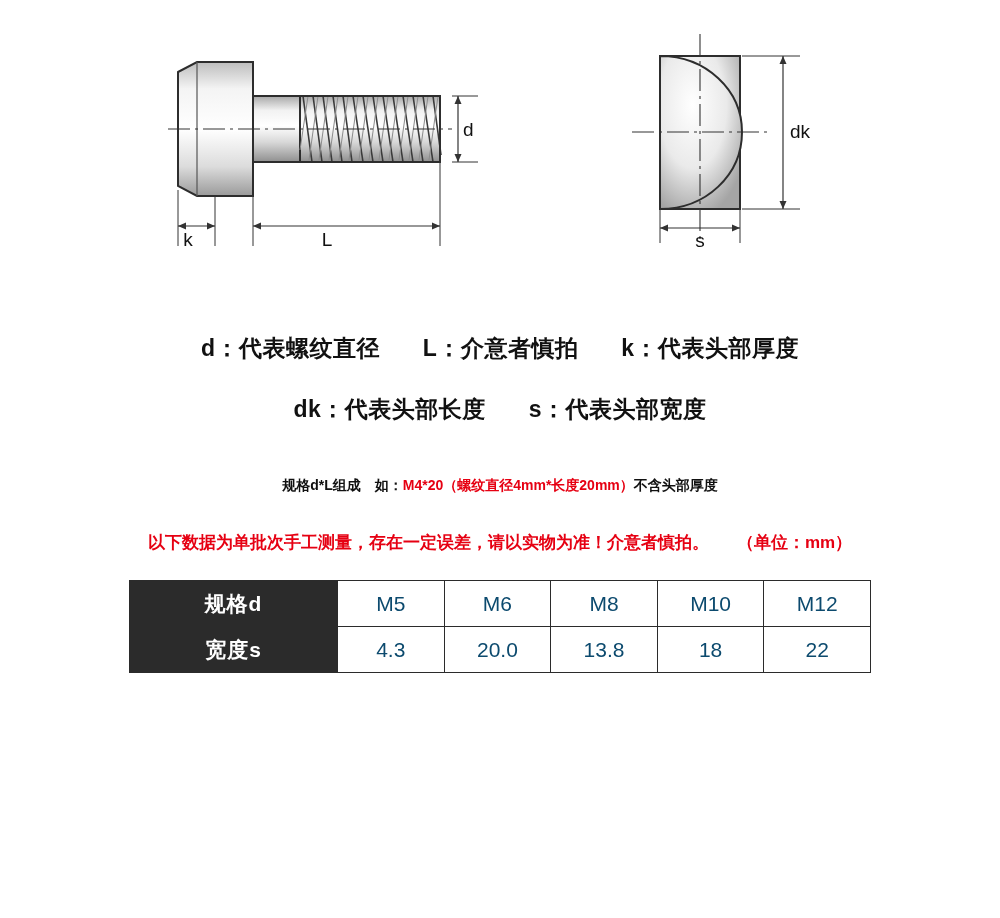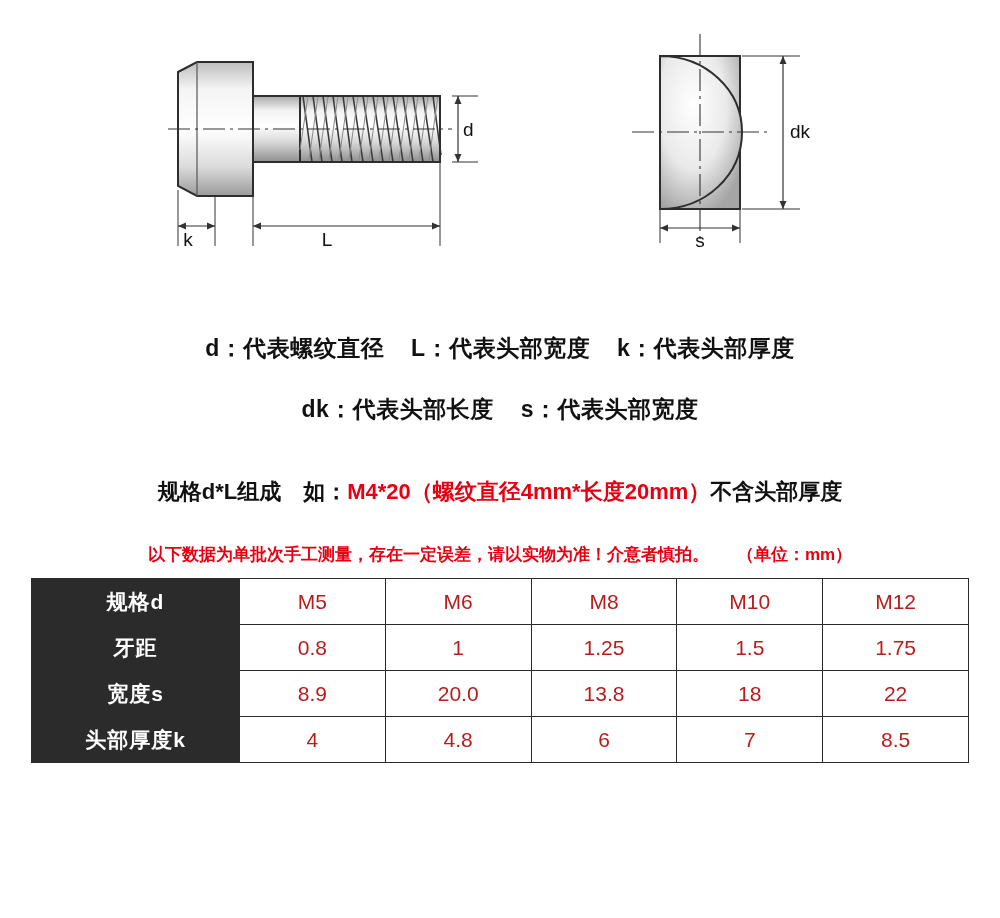--- a/index.html
+++ b/index.html
@@ -35,49 +35,49 @@
     font-size: 23px;
     font-weight: bold;
     color: #111111;
     letter-spacing: 0.5px;
     white-space: nowrap;
   }
   .legend-line-1 { margin-top: 48px; }
   .legend-line-2 { margin-top: 30px; }
   .legend-item {
     display: inline-block;
-    margin: 0 10px;
+    margin: 0 18px;
   }
 
   
   .spec-line {
     margin-top: 52px;
     text-align: center;
-    font-size: 22px;
+    font-size: 14px;
     font-weight: bold;
     white-space: nowrap;
   }
   .spec-black { color: #111111; }
   .spec-red { color: #e60012; }
 
   
   .note-line {
     margin-top: 36px;
     text-align: center;
     font-size: 17px;
     font-weight: bold;
     color: #e60012;
     white-space: nowrap;
   }
   .note-unit { margin-left: 28px; }
 
   
   .table-wrap {
-    margin: 12px auto 0 auto;
-    width: 938px;
+    margin: 26px auto 0 auto;
+    width: 742px;
   }
   table.spec-table {
     border-collapse: collapse;
     width: 100%;
     table-layout: fixed;
   }
   table.spec-table th,
   table.spec-table td {
     border: 1px solid #2b2b2b;
     height: 43px;
@@ -88,21 +88,21 @@
   }
   table.spec-table th.rowhead {
     background: #2b2b2b;
     color: #ffffff;
     width: 205px;
     font-weight: bold;
     letter-spacing: 1px;
   }
   table.spec-table td {
     background: #ffffff;
-    color: #b91c1c;
+    color: #0c4a6e;
     font-weight: normal;
   }
 </style>
 </head>
 <body>
 
 <div class="drawings">
   <svg class="drawing-svg" width="1000" height="285" viewBox="0 0 1000 285">
     <defs>
       <linearGradient id="metalV" x1="0" y1="0" x2="0" y2="1">
@@ -236,21 +236,21 @@
         <polygon points="740,228 732,224.5 732,231.5" fill="#333"></polygon>
         <text x="700" y="247" font-family="'Liberation Sans',sans-serif" font-size="19" fill="#111" text-anchor="middle">s</text>
       </g>
     </g>
   </svg>
 </div>
 
 <div class="legend">
   <div class="legend-line legend-line-1">
     <span class="legend-item">d：代表螺纹直径</span>
-    <span class="legend-item">L：代表头部宽度</span>
+    <span class="legend-item">L：介意者慎拍</span>
     <span class="legend-item">k：代表头部厚度</span>
   </div>
   <div class="legend-line legend-line-2">
     <span class="legend-item">dk：代表头部长度</span>
     <span class="legend-item">s：代表头部宽度</span>
   </div>
 </div>
 
 <div class="spec-line">
   <span class="spec-black">规格d*L组成　如：</span><span class="spec-red">M4*20（螺纹直径4mm*长度20mm）</span><span class="spec-black">不含头部厚度</span>
@@ -265,38 +265,22 @@
     <tbody>
       <tr>
         <th class="rowhead">规格d</th>
         <td>M5</td>
         <td>M6</td>
         <td>M8</td>
         <td>M10</td>
         <td>M12</td>
       </tr>
       <tr>
-        <th class="rowhead">牙距</th>
-        <td>0.8</td>
-        <td>1</td>
-        <td>1.25</td>
-        <td>1.5</td>
-        <td>1.75</td>
-      </tr>
-      <tr>
         <th class="rowhead">宽度s</th>
-        <td>8.9</td>
+        <td>4.3</td>
         <td>20.0</td>
         <td>13.8</td>
         <td>18</td>
         <td>22</td>
       </tr>
-      <tr>
-        <th class="rowhead">头部厚度k</th>
-        <td>4</td>
-        <td>4.8</td>
-        <td>6</td>
-        <td>7</td>
-        <td>8.5</td>
-      </tr>
     </tbody>
   </table>
 </div>
 
 </body></html>

